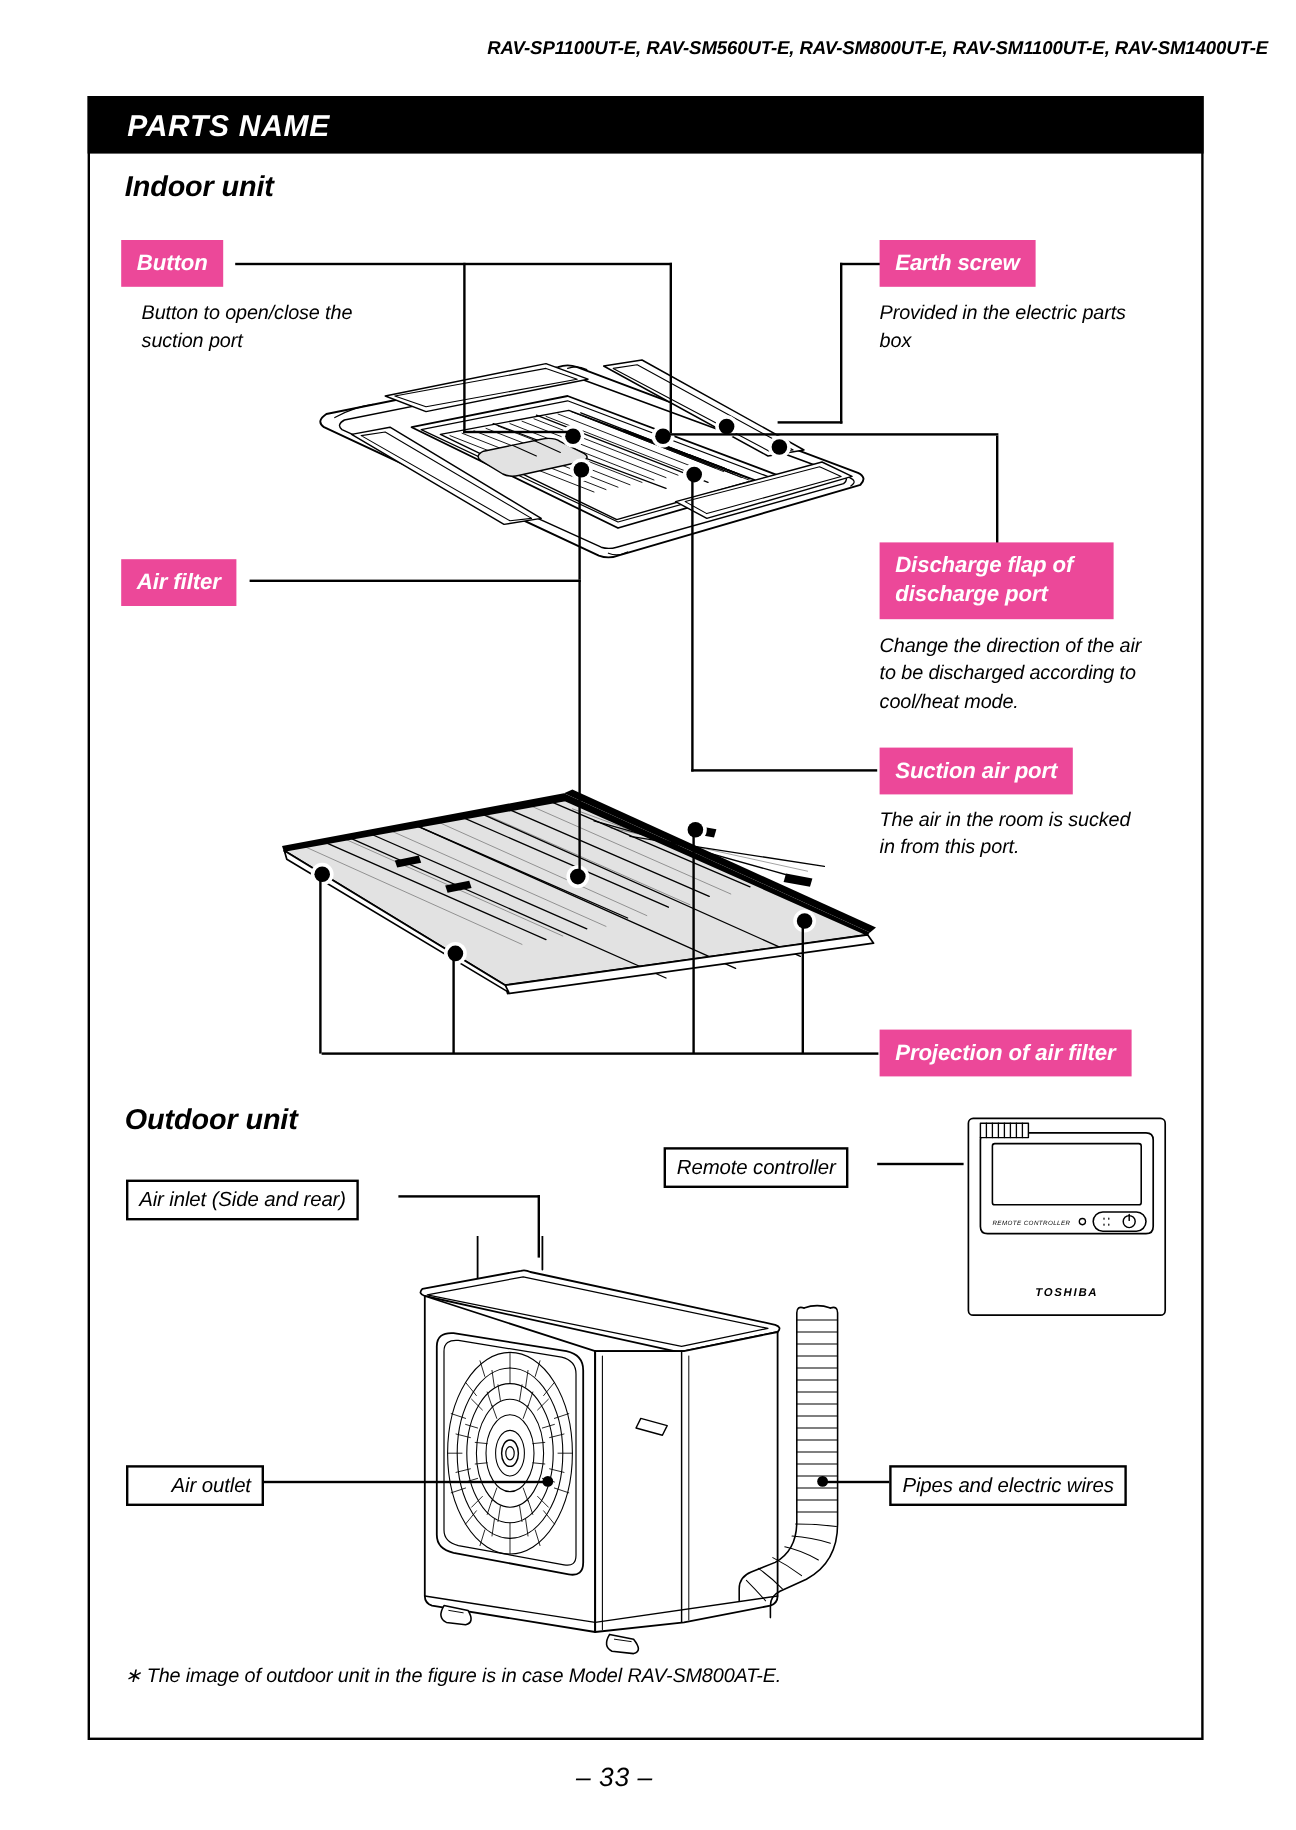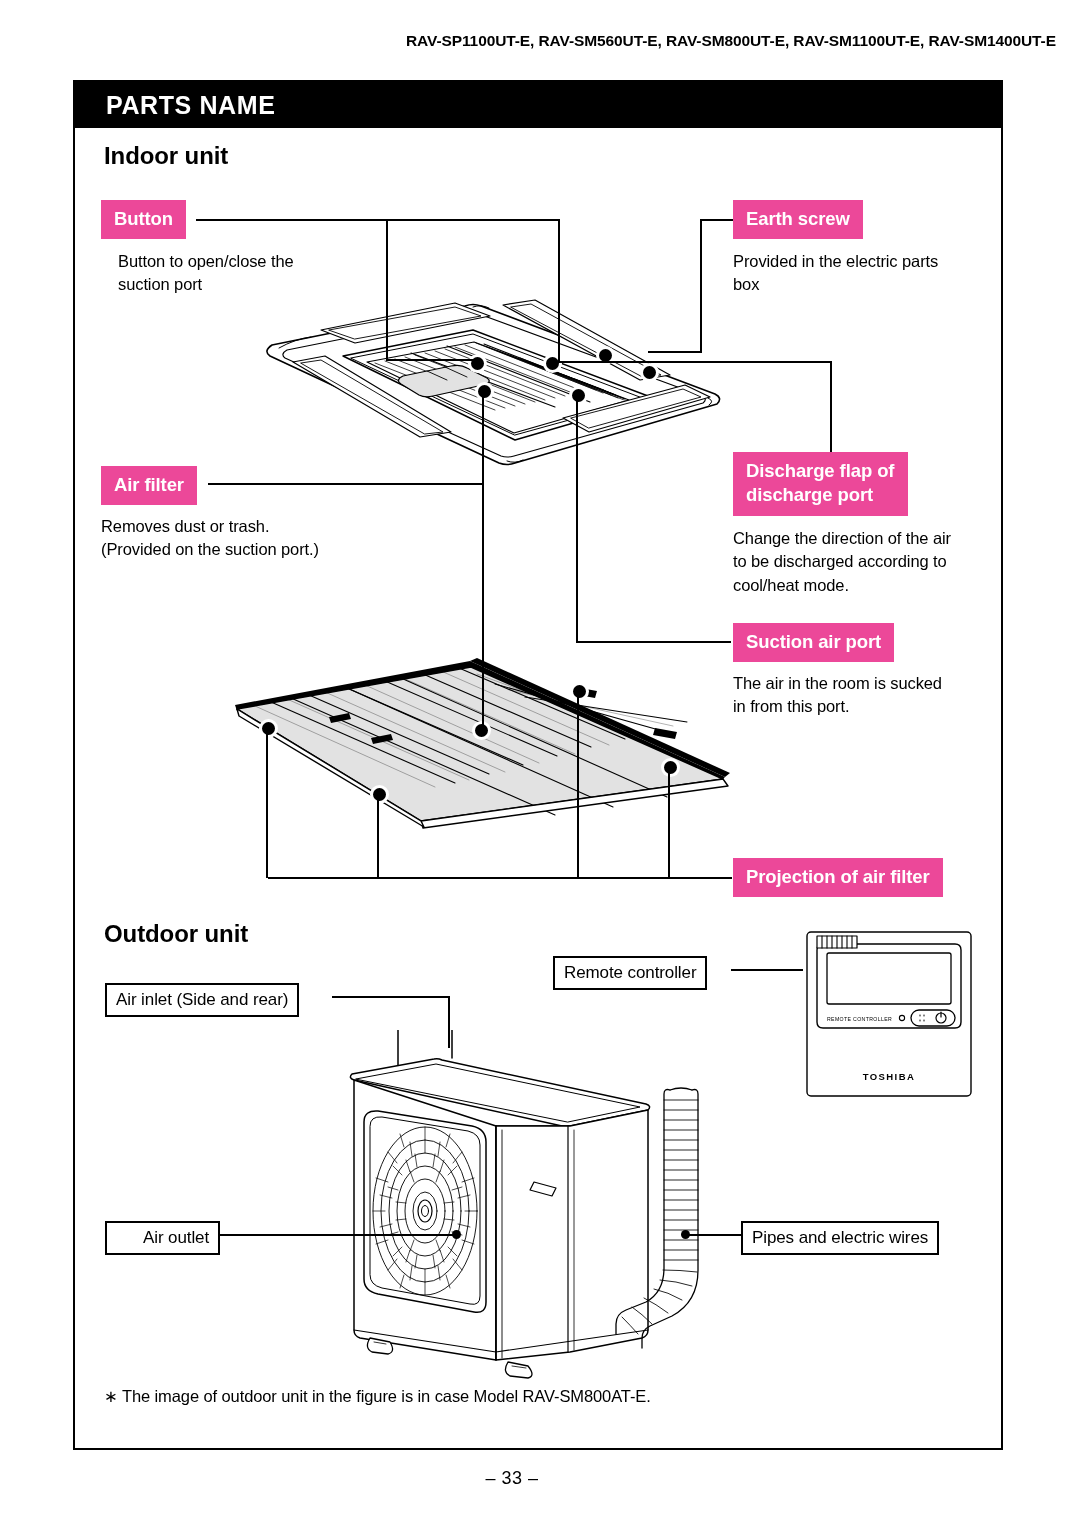--- a/index.html
+++ b/index.html
@@ -13,20 +13,21 @@
     position: relative;
     font-family: "Liberation Sans", sans-serif;
     color: #000000;
     overflow: hidden;
   }
   .page {
     position: absolute;
     left: 0; top: 0;
     width: 1080px;
     height: 1525px;
+    font-style: italic;
   }
 
   
   .model-header {
     position: absolute;
     left: 406px;
     top: 30px;
     width: 660px;
     font-size: 15.5px;
     font-weight: bold;
@@ -139,21 +140,21 @@
     top: 1387px;
     font-size: 16.5px;
     letter-spacing: -0.1px;
   }
   .page-number {
     position: absolute;
     left: 0;
     top: 1468px;
     width: 1024px;
     text-align: center;
-    font-size: 18px;
+    font-size: 22px;
     letter-spacing: 0.5px;
   }
 </style>
 </head>
 <body>
 
 <div class="page">
 
   <div class="model-header">RAV-SP1100UT-E,
 RAV-SM560UT-E, RAV-SM800UT-E, RAV-SM1100UT-E, RAV-SM1400UT-E</div>
@@ -318,24 +319,22 @@
 
   <div class="blk-label" style="left:101px; top:200px;">Button</div>
   <div class="desc" style="left:118px; top:250px; width:300px;">Button to open/close the
 suction port</div>
 
   <div class="blk-label" style="left:733px; top:200px;">Earth screw</div>
   <div class="desc" style="left:733px; top:250px; width:260px;">Provided in the electric parts
 box</div>
 
   <div class="blk-label" style="left:101px; top:466px;">Air filter</div>
-  <div class="desc" style="left:101px; top:515px; width:320px;">Removes dust or trash.
-(Provided on the suction port.)</div>
-
-  <div class="blk-label" style="left:733px; top:452px; width:175px;">Discharge flap of
+
+  <div class="blk-label" style="left:733px; top:452px; width:195px;">Discharge flap of
 discharge port</div>
   <div class="desc" style="left:733px; top:527px; width:255px;">Change the direction of the air
 to be discharged according to
 cool/heat mode.</div>
 
   <div class="blk-label" style="left:733px; top:623px;">Suction air port</div>
   <div class="desc" style="left:733px; top:672px; width:255px;">The air in the room is sucked
 in from this port.</div>
 
   <div class="blk-label" style="left:733px; top:858px;">Projection of air filter</div>

